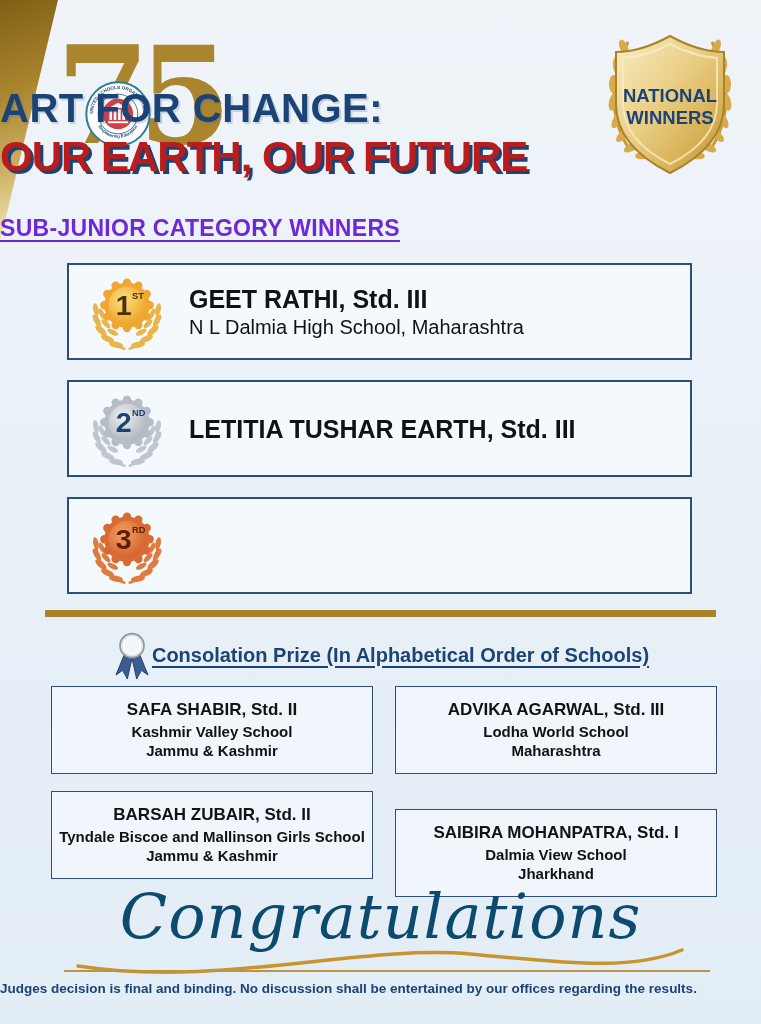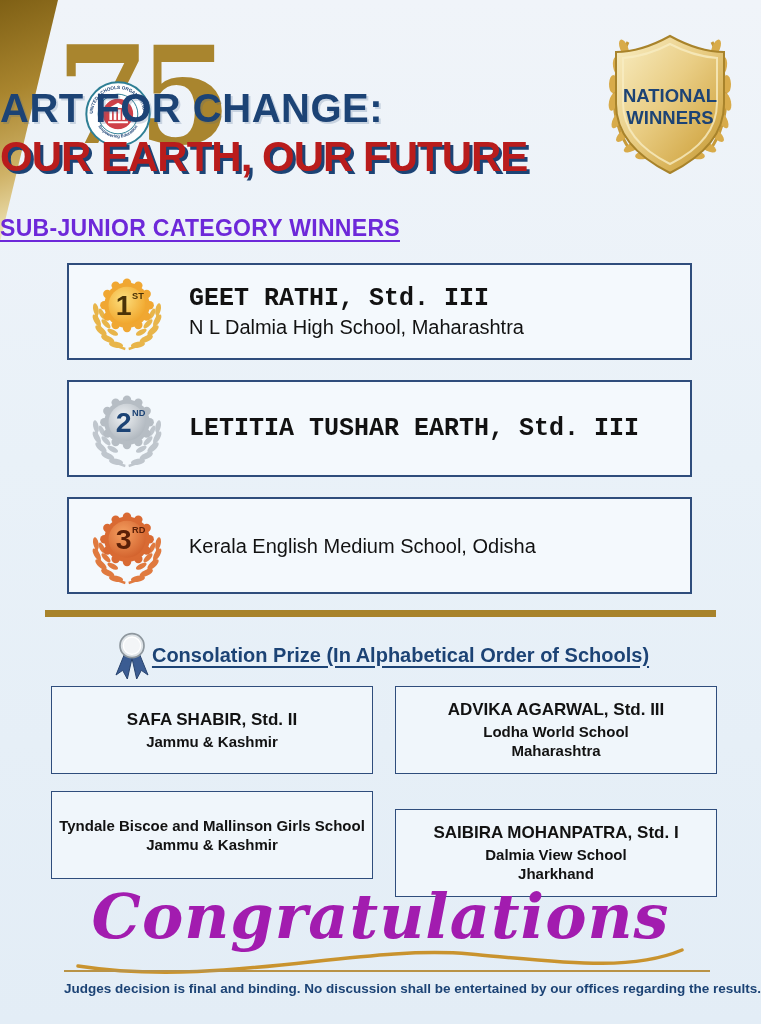--- a/index.html
+++ b/index.html
@@ -45,21 +45,21 @@
   }
   
   .winner-box {
     position:absolute; left:67px; width:625px; height:97px;
     background:#f4f9fd; border:2px solid #2f4d7c;
     display:flex; align-items:center;
   }
   .wb-1 { top:263px; } .wb-2 { top:380px; } .wb-3 { top:497px; }
   .medal { width:84px; height:84px; margin-left:16px; flex:0 0 auto; }
   .winner-text { margin-left:20px; color:#121212; }
-  .w-name  { font-size:25px; font-weight:bold; line-height:1.2;font-family:Liberation Mono, monospace; }
+  .w-name  { font-size:25px; font-weight:bold; line-height:1.2; }
   .w-school{ font-size:20px; font-weight:normal; line-height:1.3; }
   
   .medal-gold   .scallops { fill:#f0a732; } .medal-gold   .inner { fill:url(#gradGold); }
   .medal-silver .scallops { fill:#b6bdc4; } .medal-silver .inner { fill:url(#gradSilver); }
   .medal-bronze .scallops { fill:#d96a33; } .medal-bronze .inner { fill:url(#gradBronze); }
   .medal-gold   .branch { color:#e8b54a; }
   .medal-silver .branch { color:#bfc6cd; }
   .medal-bronze .branch { color:#e07a3f; }
   .medal-gold   .rank, .medal-gold   .ranksup { fill:#4a3208; }
   .medal-silver .rank, .medal-silver .ranksup { fill:#1c4375; }
@@ -86,28 +86,28 @@
     text-align:center; color:#121212;
   }
   .cb-1 { left:51px;  top:686px; } .cb-2 { left:395px; top:686px; }
   .cb-3 { left:51px;  top:791px; } .cb-4 { left:395px; top:791px;margin-top:18px; }
   .c-name  { font-size:17px;  font-weight:bold; line-height:1.35; }
   .c-school{ font-size:15px;  font-weight:bold; line-height:1.3; white-space:nowrap; }
   .c-state { font-size:15px;  font-weight:bold; line-height:1.3; }
   
   .congrats {
     position:absolute; left:0; top:880px; width:761px; text-align:center;
-    font-family:"DejaVu Serif", serif; font-style:italic; font-weight:bold;
-    font-size:62px; color:#a21caf; letter-spacing:1px;
+    font-family:"DejaVu Serif", serif; font-style:italic; font-weight:normal;
+    font-size:62px; color:#0c4a6e; letter-spacing:1px;
   }
   .flourish { position:absolute; left:70px; top:944px; width:620px; height:34px; }
   
   .footer-line { position:absolute; left:64px; top:970px; width:646px; height:2px; background:#b99347; }
   .footer-text {
-    position:absolute; left:0; top:981px; width:761px; text-align:right;
+    position:absolute; left:0; top:981px; width:761px; text-align:left;
     font-size:13.5px; font-weight:bold; color:#1c4375;
   }
   .hidden-defs { position:absolute; width:0; height:0; overflow:hidden; }
 </style>
 </head>
 <body>
 
 <svg class="hidden-defs" aria-hidden="true">
   <defs>
     <radialGradient id="gradGold" cx="40%" cy="35%" r="75%">
@@ -249,46 +249,47 @@
     <svg class="medal medal-bronze" viewBox="0 0 100 100">
       <use class="branch" href="#medal-branch"></use>
       <use class="branch" href="#medal-branch" transform="translate(100,0) scale(-1,1)"></use>
       <use class="scallops" href="#medal-scallops"></use>
       <circle class="scallops" cx="50" cy="42" r="27"></circle>
       <circle class="inner" cx="50" cy="42" r="22"></circle>
       <text class="rank" x="46" y="54" text-anchor="middle">3</text>
       <text class="ranksup" x="56" y="34">RD</text>
     </svg>
     <div class="winner-text">
-      <div class="w-school">Kerala English Medium School, Odisha</div>
     </div>
   </div>
 
   <div class="gold-bar"></div>
 
   <div class="consolation-head">
     <svg class="ribbon-icon" viewBox="0 0 60 80">
       <polygon points="19,38 30,45 23,76 16,63 6,70" fill="#3b5c92" stroke="#27436e" stroke-width="1.5"></polygon>
       <polygon points="41,38 30,45 37,76 44,63 54,70" fill="#3b5c92" stroke="#27436e" stroke-width="1.5"></polygon>
       <circle cx="30" cy="26" r="18" fill="#dfe4e8" stroke="#8e979e" stroke-width="2.5"></circle>
       <circle cx="30" cy="26" r="13" fill="#f3f5f7" stroke="#ffffff" stroke-width="2"></circle>
     </svg>
     <div class="consolation-title">Consolation Prize (In Alphabetical Order of Schools)</div>
   </div>
 
   <div class="c-box cb-1">
     <div class="c-name">SAFA SHABIR, Std. II</div>
+    <div class="c-school">Kashmir Valley School</div>
     <div class="c-state">Jammu &amp; Kashmir</div>
   </div>
   <div class="c-box cb-2">
     <div class="c-name">ADVIKA AGARWAL, Std. III</div>
     <div class="c-school">Lodha World School</div>
     <div class="c-state">Maharashtra</div>
   </div>
   <div class="c-box cb-3">
+    <div class="c-name">BARSAH ZUBAIR, Std. II</div>
     <div class="c-school">Tyndale Biscoe and Mallinson Girls School</div>
     <div class="c-state">Jammu &amp; Kashmir</div>
   </div>
   <div class="c-box cb-4">
     <div class="c-name">SAIBIRA MOHANPATRA, Std. I</div>
     <div class="c-school">Dalmia View School</div>
     <div class="c-state">Jharkhand</div>
   </div>
 
   <div class="congrats">Congratulations</div>

